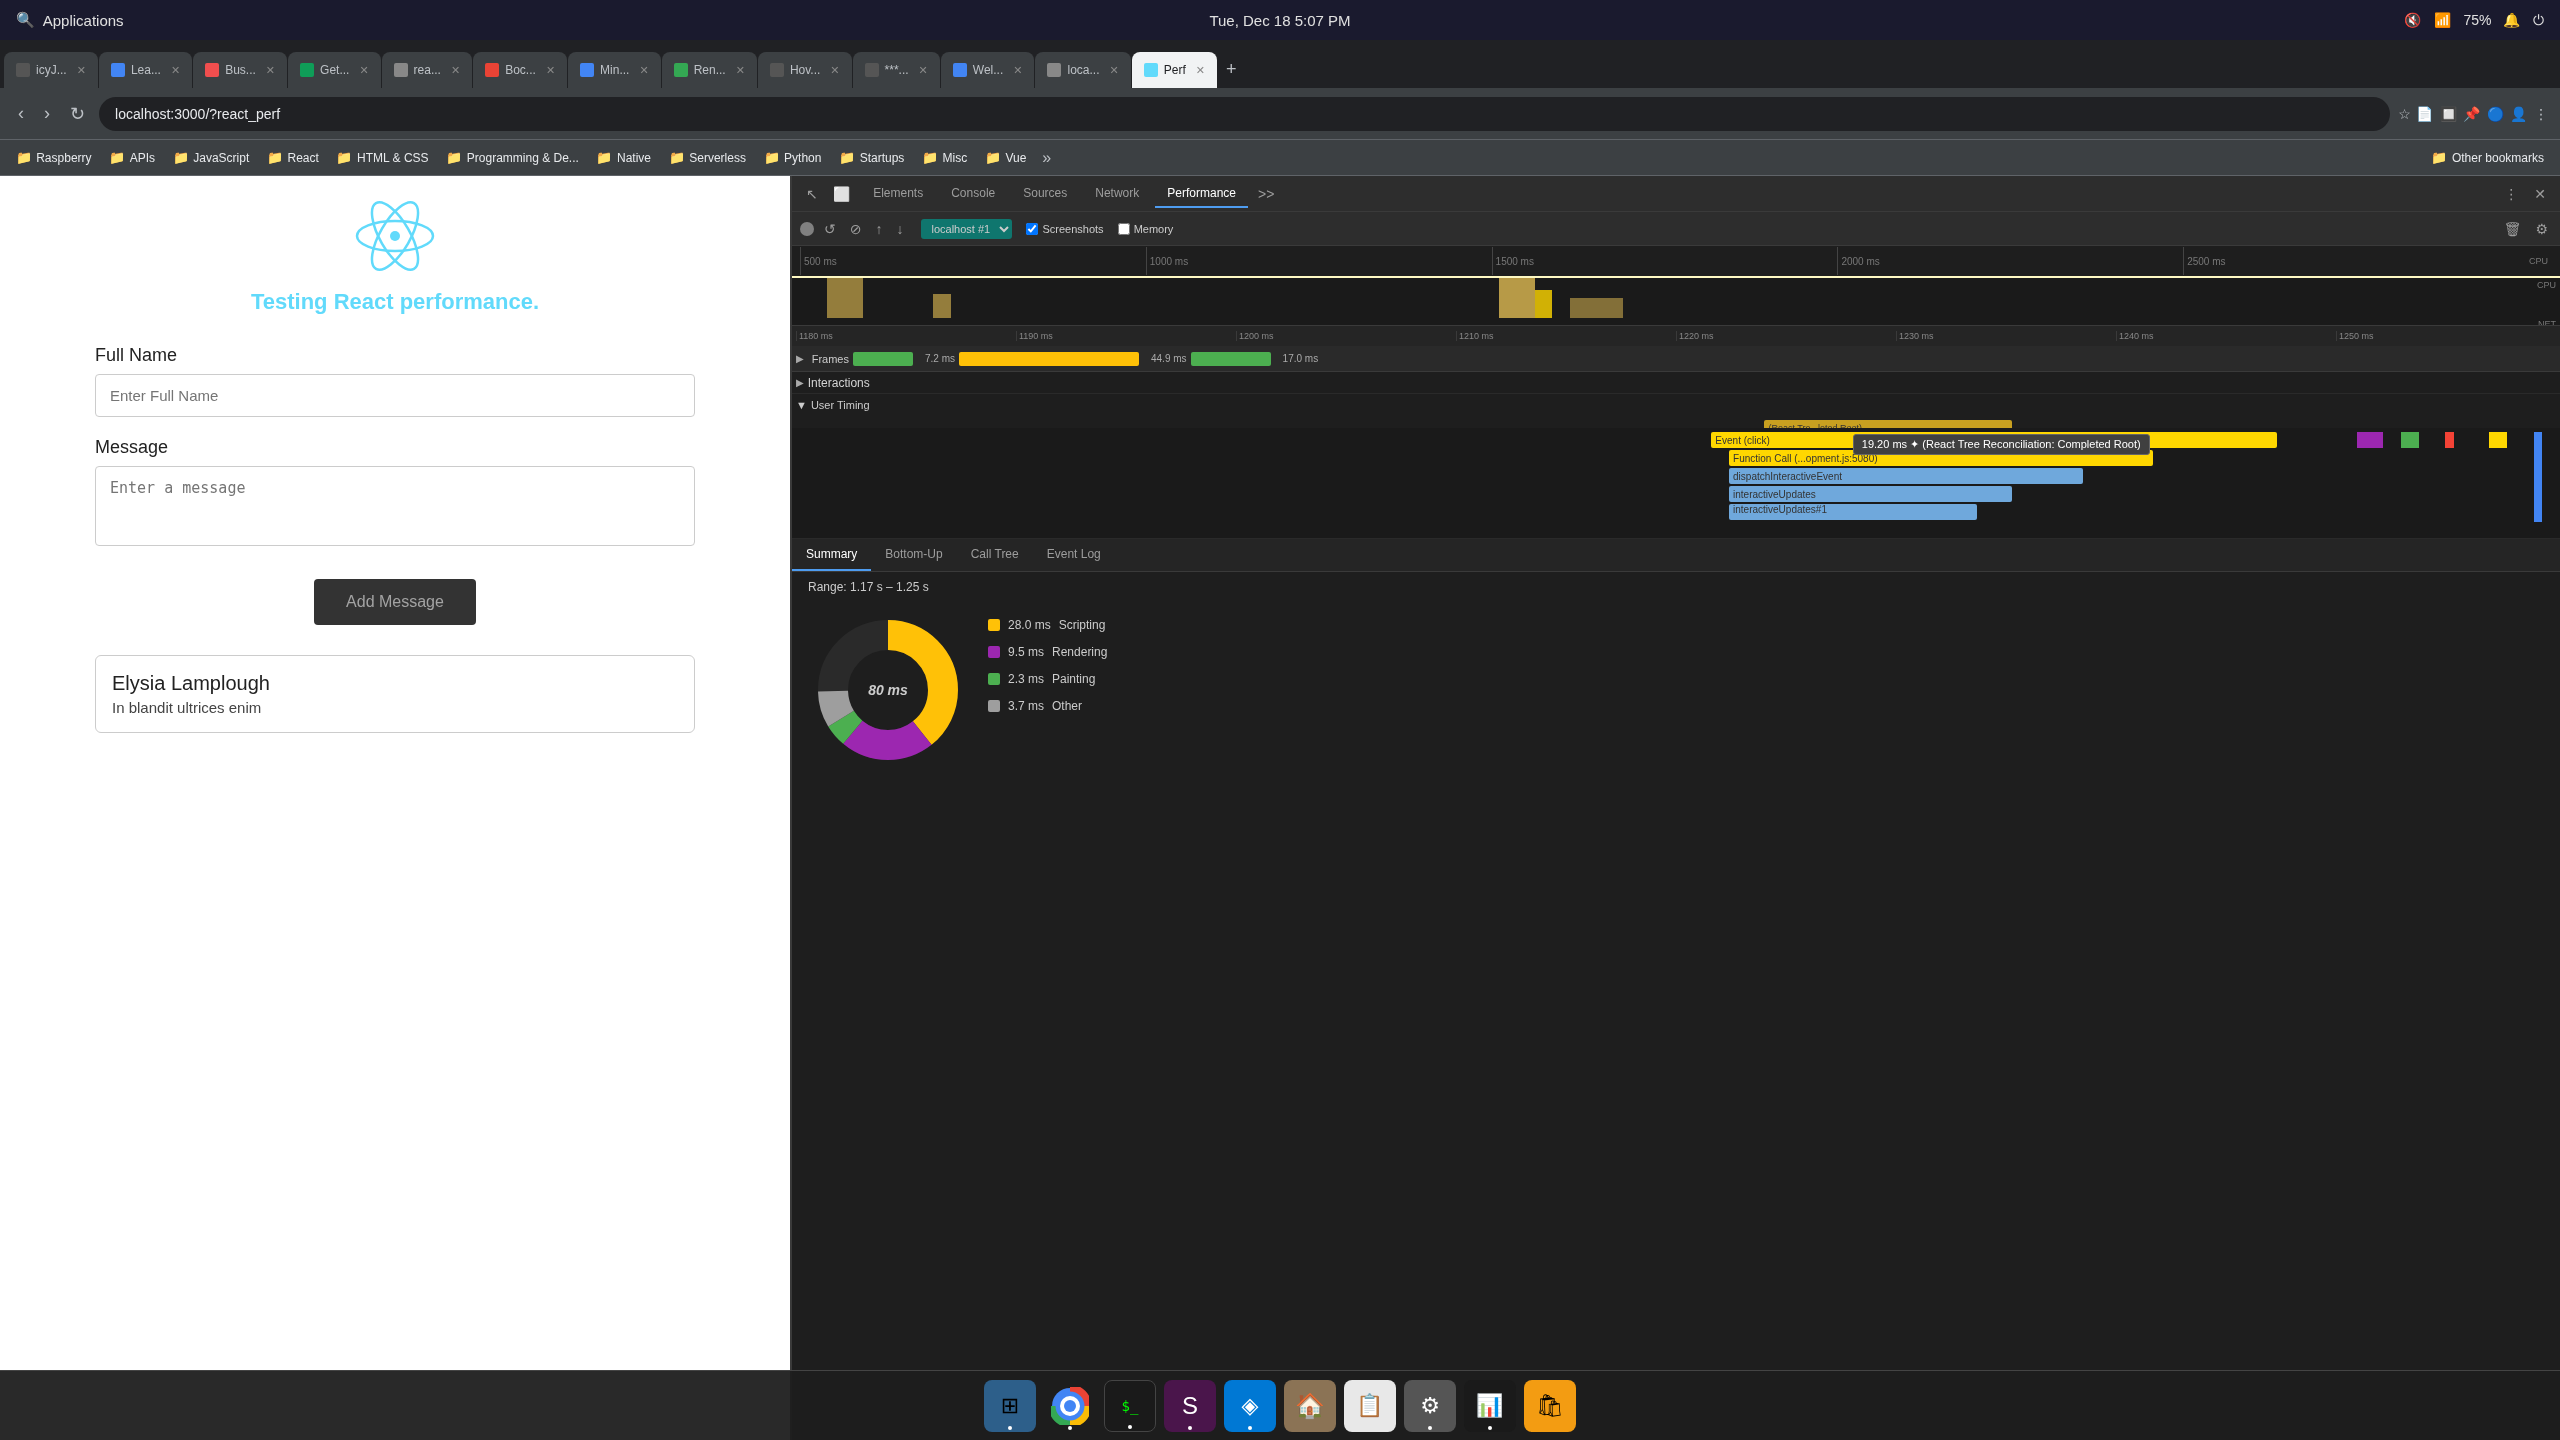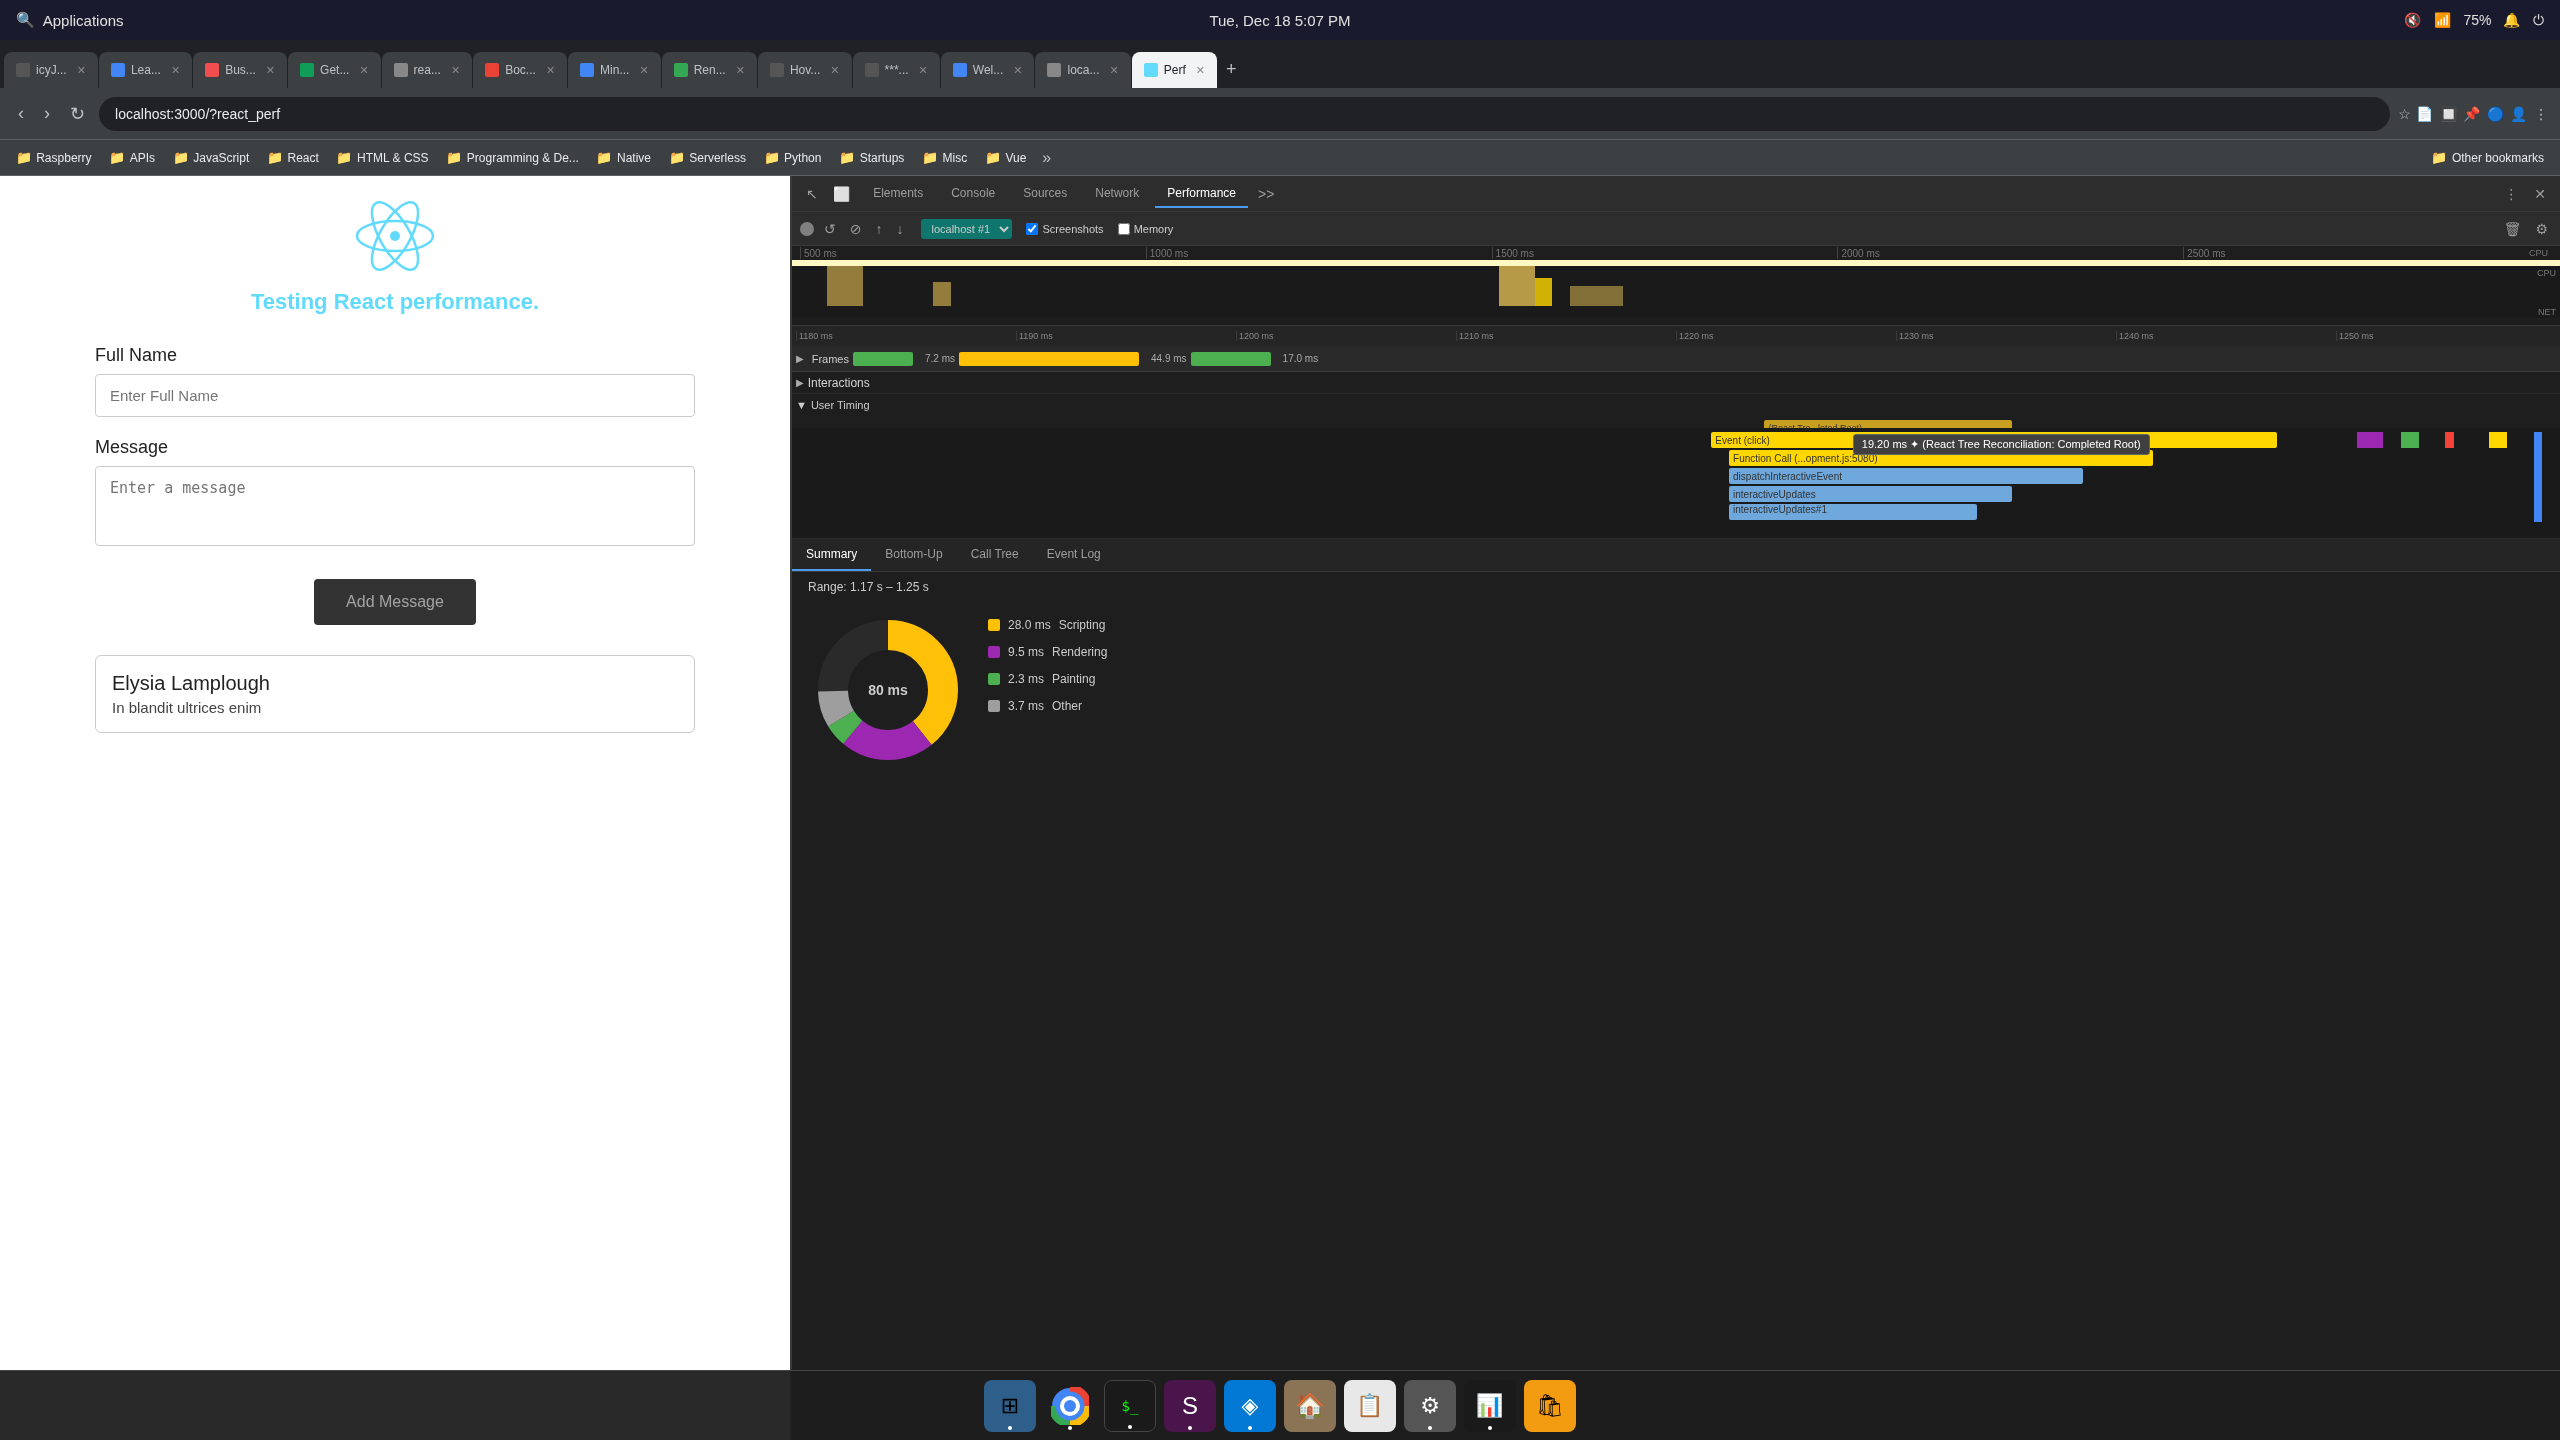--- a/index.html
+++ b/index.html
@@ -217,23 +217,23 @@
     .timeline-overview {
       background: #1e1e1e;
       height: 80px;
       border-bottom: 1px solid #3a3a3a;
       position: relative;
       overflow: hidden;
     }
     .timeline-ruler {
       display: flex;
       padding: 1px 8px;
-      height: 20px;
-      align-items: center;
-      border-bottom: 6px solid #fef9c3;
+      height: 32px;
+      align-items: center;
+      border-bottom: 2px solid #fef9c3;
     }
     .ruler-tick { flex: 1; color: #777; font-size: 10px; text-align: left; border-left: 1px solid #444; padding-left: 3px; height: 100%; display: flex; align-items: center; }
     .cpu-chart { height: 30px; background: #1a1a1a; position: relative; overflow: hidden; }
 
     
     .timeline-detail {
       background: #1e1e1e;
       height: 80px;
       border-bottom: 1px solid #3a3a3a;
       position: relative;
@@ -322,21 +322,21 @@
       font-size: 12px;
       cursor: pointer;
       border-bottom: 2px solid transparent;
     }
     .sum-tab.active { color: #fff; border-bottom-color: #4e9cf0; }
     .summary-content {
       display: flex;
       padding: 16px;
       gap: 20px;
     }
-    .summary-chart { position: relative; width: 160px; height: 160px; }
+    .summary-chart { position: relative; width: 160px; height: 160px; font-style: italic; }
     .summary-legend { display: flex; flex-direction: column; gap: 13px; padding-top: 8px; }
     .legend-item { display: flex; align-items: center; gap: 8px; font-size: 12px; color: #ccc; }
     .legend-dot { width: 12px; height: 12px; border-radius: 2px; flex-shrink: 0; }
     .range-text { color: #ccc; font-size: 12px; padding: 8px 16px 0; }
 
     
     .donut-svg { width: 160px; height: 160px; }
     .donut-label {
       position: absolute;
       top: 50%;

